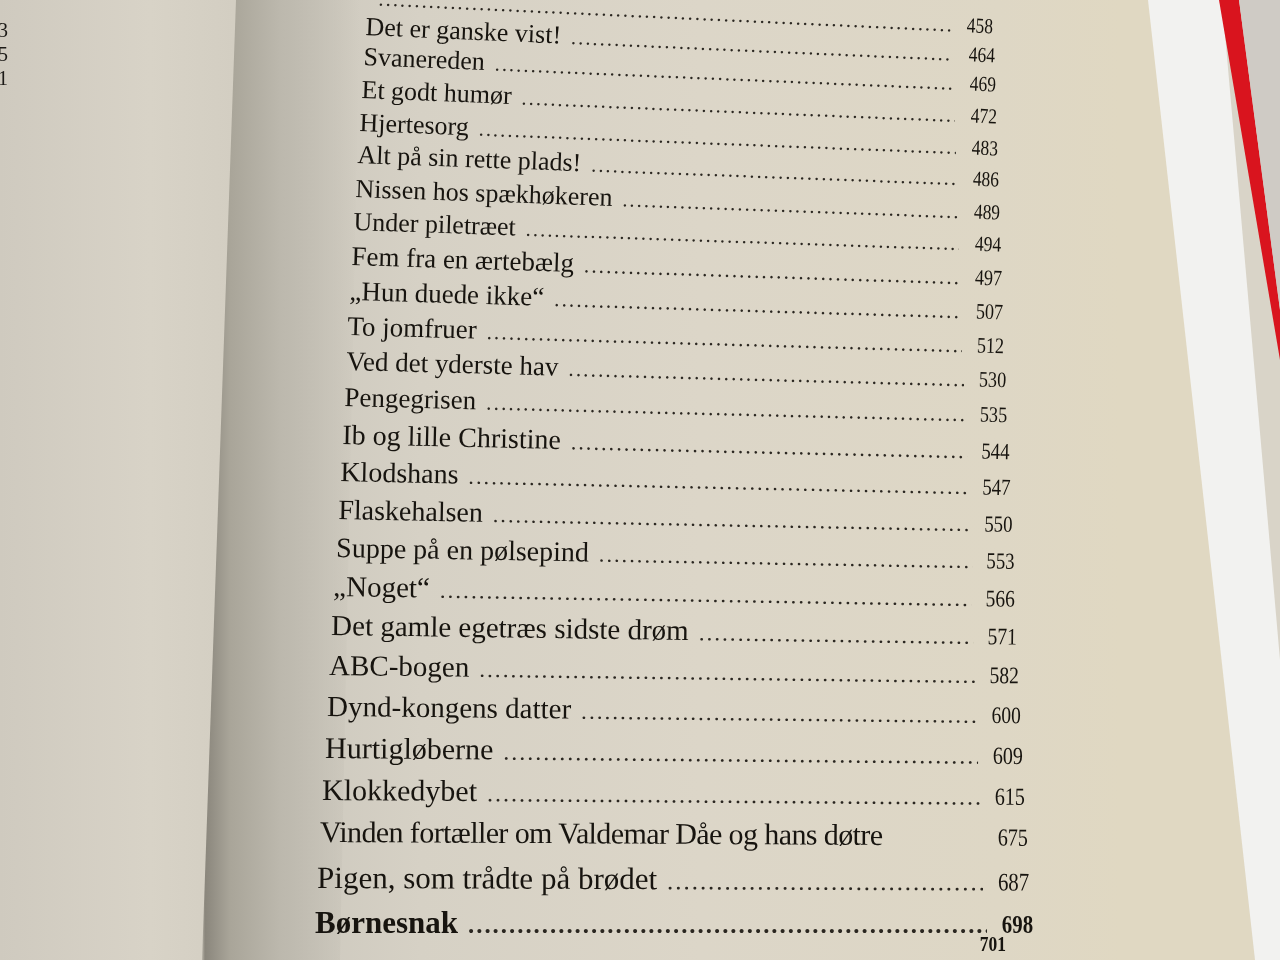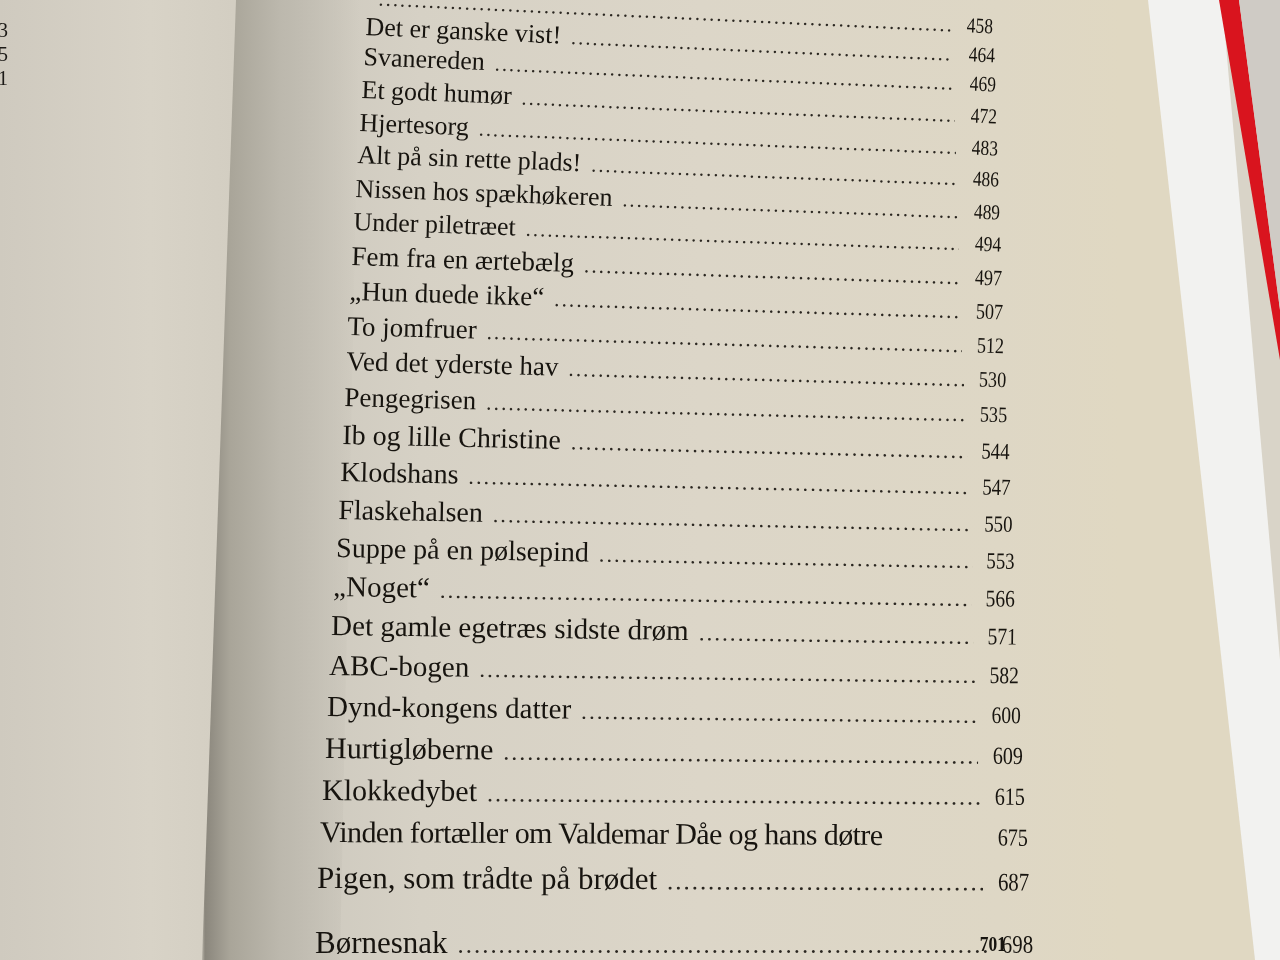--- a/index.html
+++ b/index.html
@@ -240,21 +240,21 @@
     <div class="entry" style="left:320px; top:815px; width:708px; font-size:30px; transform:rotate(0.3deg);">
       <span class="title" style="letter-spacing:-0.6px;">Vinden fortæller om Valdemar Dåe og hans døtre</span>
       <span class="leader" style="margin:0 4px;"></span>
       <span class="page">675</span>
     </div>
     <div class="entry" style="left:317px; top:860px; width:712px; font-size:31px; transform:rotate(0.2deg);">
       <span class="title">Pigen, som trådte på brødet</span>
       <span class="leader">.............................................................................................................</span>
       <span class="page">687</span>
     </div>
-    <div class="entry" style="left:315px; top:925px; width:718px; font-size:31px; transform:rotate(0deg);">
+    <div class="entry" style="left:315px; top:905px; width:718px; font-size:31px; transform:rotate(0deg);font-weight:bold;">
       <span class="title">Børnesnak</span>
       <span class="leader">.............................................................................................................</span>
       <span class="page">698</span>
     </div>
     <div class="entry" style="left:972px; top:932px; font-size:26px;font-weight:bold;">
       <span class="page">701</span>
     </div>
   </div>
 </div>
 

